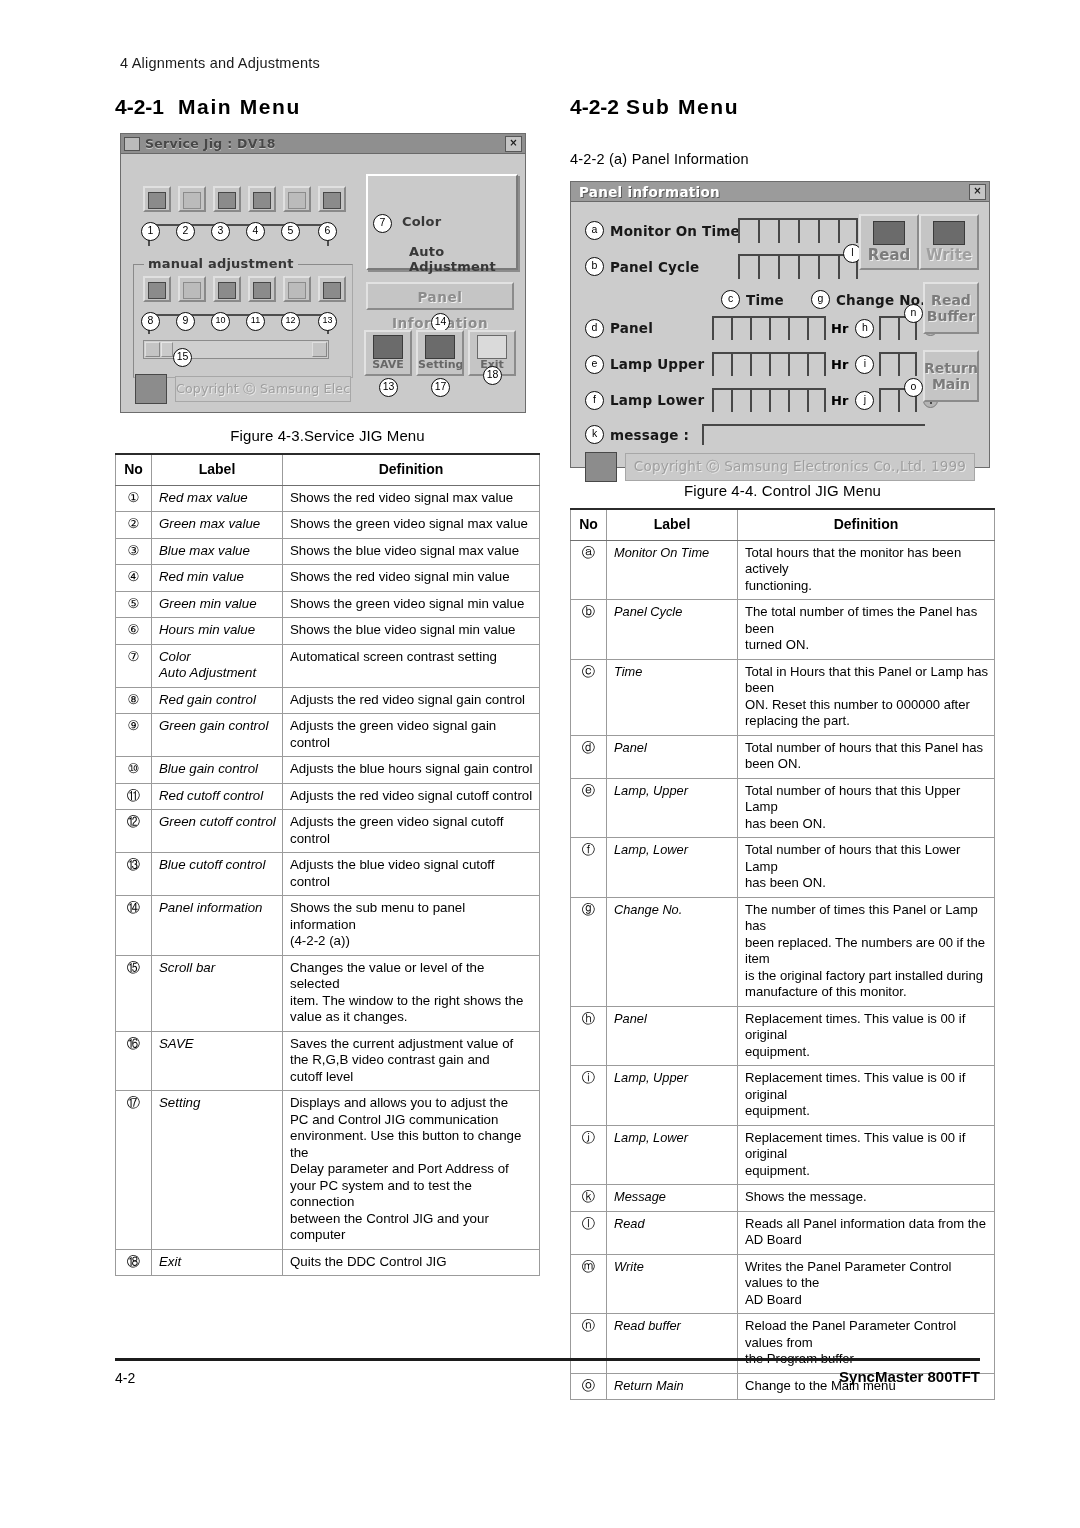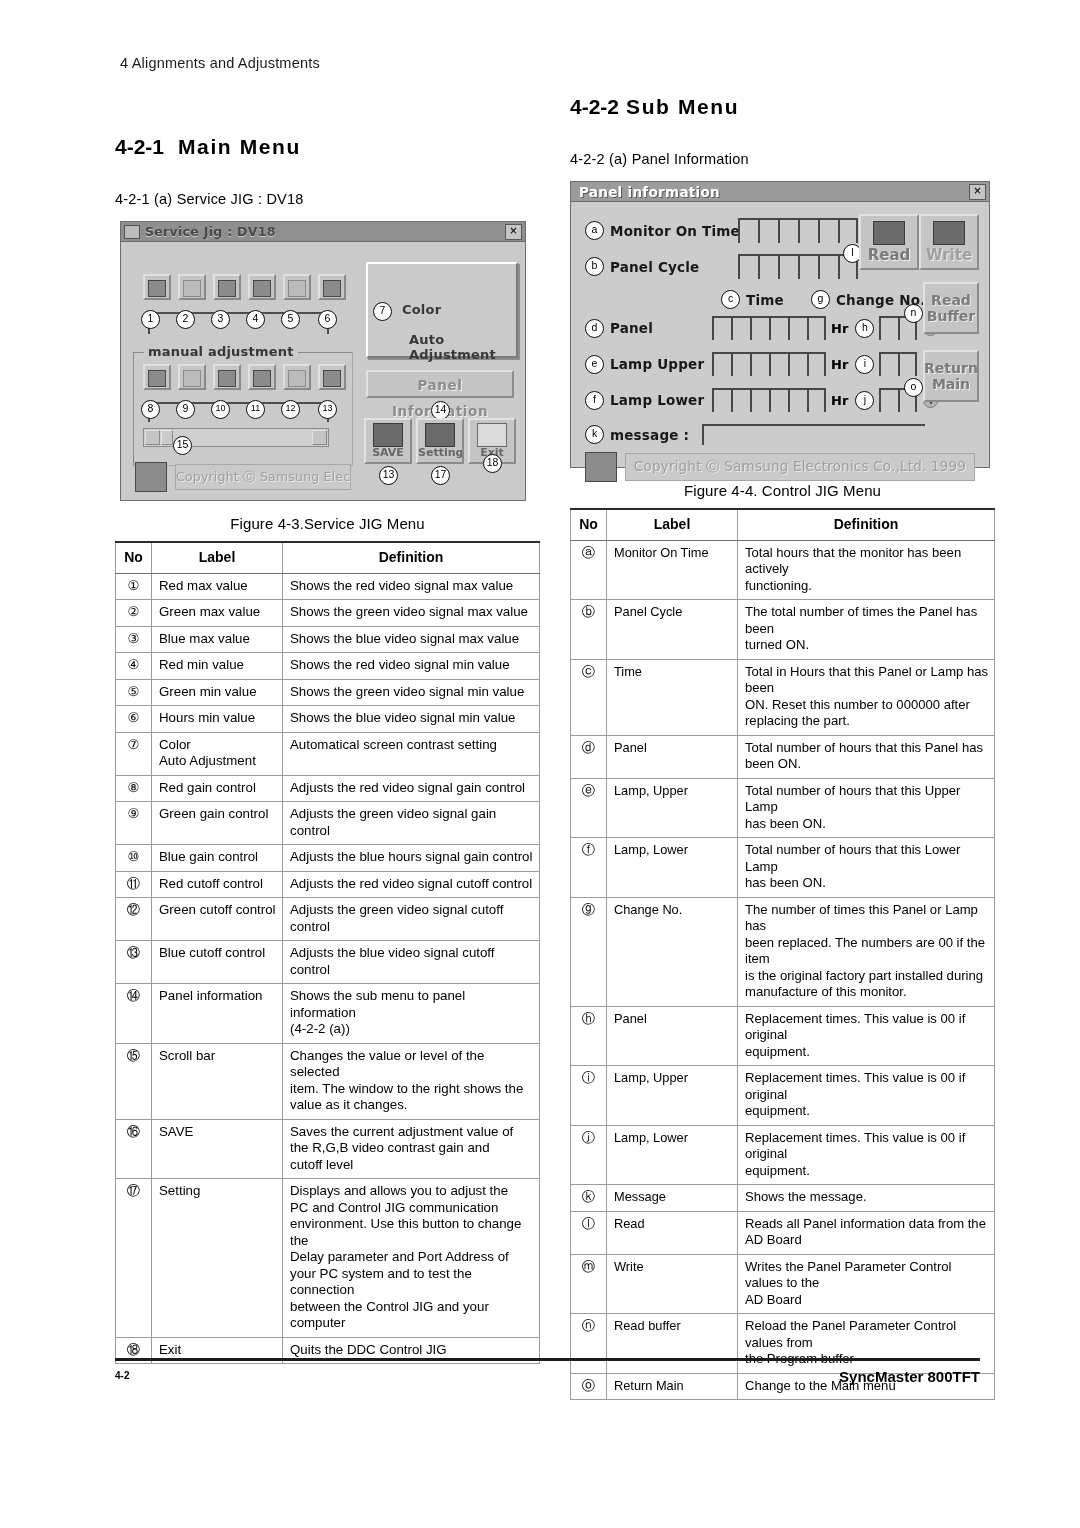--- a/index.html
+++ b/index.html
@@ -12,21 +12,21 @@
   .page{position:relative;width:1080px;height:1528px;overflow:hidden;}
 
   
   .running-head{
     position:absolute;left:120px;top:55px;
     font-size:14.5px;letter-spacing:.2px;color:#1a1a1a;
   }
 
   
   .col{position:absolute;top:95px;width:425px;}
-  .col-left{left:115px;margin-top:40px;}
+  .col-left{left:115px;}
   .col-right{left:570px;}
 
   h2.sec{
     margin:0 0 0 0;
     font-size:21px;font-weight:bold;letter-spacing:.5px;
     white-space:nowrap;
   }
   h2.sec .num{letter-spacing:0px;}
   h2.sec .ttl{margin-left:14px;letter-spacing:1.6px;}
   h2.sec.tight .ttl{margin-left:7px;}
@@ -201,46 +201,45 @@
     line-height:16.5px;
   }
   table.def thead th{
     border-top:2px solid #2b2b2b;border-bottom:1px solid #6f6f6f;
     text-align:center;font-size:14px;font-weight:bold;
     padding:6px 4px 7px;
   }
   table.def td.no{
     width:35px;text-align:center;padding-left:0;padding-right:0;
   }
-  table.def td.lbl{width:118px;white-space:nowrap;}
+  table.def td.lbl{width:118px;white-space:nowrap;font-style:italic;}
   .rtable td.lbl{width:105px;font-size:12.8px;}
   .rtable td.def-c{font-size:13.1px;}
   .cellwrap{white-space:pre-line;}
 
   
   .foot-rule{
     position:absolute;left:115px;top:1358px;width:865px;height:3px;background:#1c1c1c;
   }
-  .foot-left{position:absolute;left:115px;top:1370px;font-size:10px;font-weight:bold;}
+  .foot-left{position:absolute;left:115px;top:1370px;font-size:14px;font-weight:normal;}
   .foot-right{position:absolute;right:100px;top:1368px;font-size:15px;font-weight:bold;}
 </style>
 </head>
 <body>
 
 <div class="page">
 
   <div class="running-head">4 Alignments and Adjustments</div>
 
   <div class="col col-left">
 
     <h2 class="sec">
       <span class="num">4-2-1</span><span class="ttl">Main Menu</span>
     </h2>
 
-    <div class="subhead">4-2-1 (a) Service JIG : DV18</div>
 
     <div class="shot shot-left">
       <div class="titlebar">
         <span class="tbicon"></span>
         <span class="tbtext">Service Jig : DV18</span>
         <span class="tbclose">×</span>
       </div>
 
       <div class="tbtn" style="left:22px;top:52px;">
           <i class="lite"></i>

